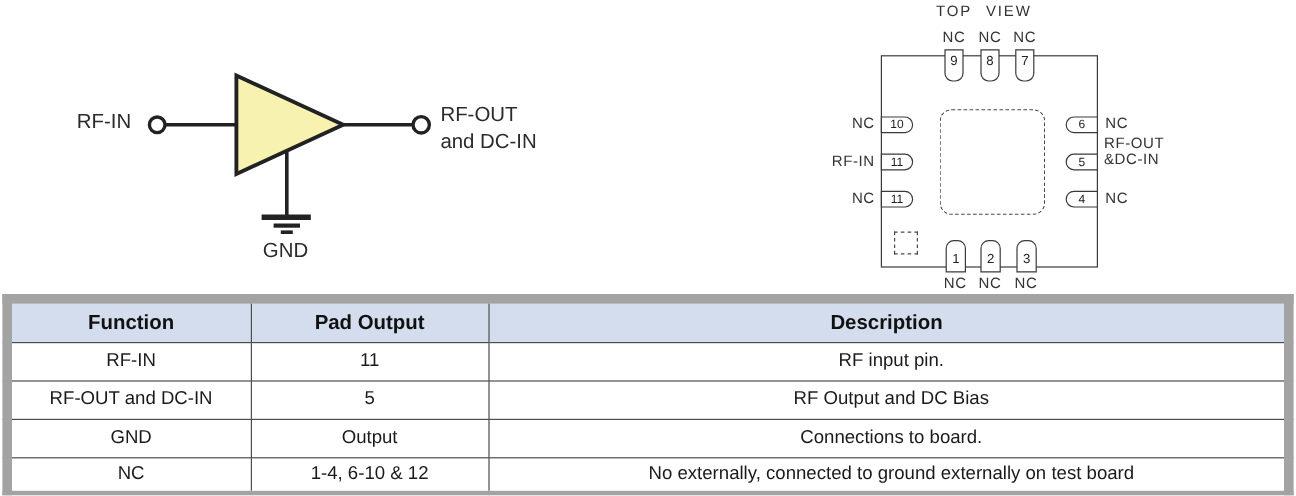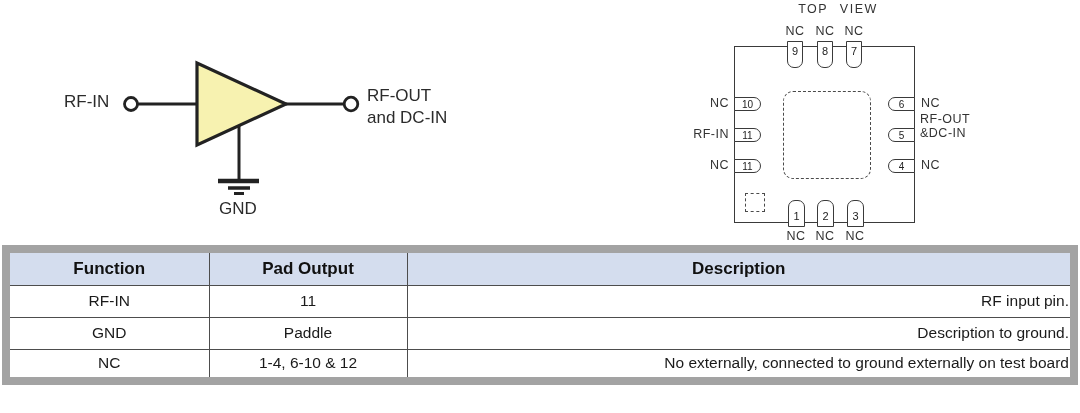--- a/index.html
+++ b/index.html
@@ -8,21 +8,21 @@
     font-family:"Liberation Sans",sans-serif;color:#1a1a1a;overflow:hidden;
   }
   
   .schematic-svg{position:absolute;left:60px;top:50px;}
   .sch-lbl{position:absolute;font-size:17px;color:#2b2b2b;white-space:nowrap;}
   .lbl-rfin{left:64px;top:92px;}
   .lbl-rfout{left:367px;top:85px;line-height:22px;}
   .lbl-gnd{left:219px;top:199px;}
   
   .pkg-title{
-    position:absolute;left:780px;top:2px;width:116px;text-align:center;
+    position:absolute;left:780px;top:2px;width:116px;
     font-size:12.5px;letter-spacing:1.5px;word-spacing:7px;color:#333;
   }
   .pkg-outline{position:absolute;left:734px;top:46px;width:181px;height:177px;
     border:1.5px solid #3a3a3a;box-sizing:border-box;background:#fff;}
   .pkg-paddle{position:absolute;left:783px;top:91px;width:88px;height:88px;
     border:1.5px dashed #4a4a4a;border-radius:10px;box-sizing:border-box;}
   .pkg-corner{position:absolute;left:745px;top:193px;width:20px;height:19px;
     border:1.5px dashed #4a4a4a;box-sizing:border-box;}
   .pad{position:absolute;border:1.5px solid #3a3a3a;background:#fff;
     box-sizing:border-box;display:flex;align-items:flex-end;justify-content:center;}
@@ -44,21 +44,21 @@
   }
   .pin-table th,.pin-table td{
     border:1.5px solid #4d4d4d;box-sizing:border-box;
   }
   .pin-table{border:8px solid #a3a3a3;}
   .pin-table th{
     height:36px;background:#d4ddee;font-size:17px;font-weight:bold;
     text-align:center;color:#111;
   }
   .pin-table td{height:32px;font-size:15.5px;text-align:center;color:#1a1a1a;}
-  .pin-table td.desc{text-align:right;padding-left:9px;}
+  .pin-table td.desc{text-align:center;padding-left:9px;}
   .col-fn{width:203px;}.col-pad{width:198px;}
 </style>
 </head>
 <body>
 
 <div class="canvas">
 
   <svg class="schematic-svg" width="320" height="175" viewBox="0 0 320 175">
     <line x1="78" y1="54" x2="137" y2="54" stroke="#222" stroke-width="3"></line>
     <circle cx="71" cy="54" r="6.5" fill="#fff" stroke="#222" stroke-width="2.8"></circle>
@@ -152,23 +152,28 @@
         <th>Description</th>
       </tr>
     </thead>
     <tbody>
       <tr>
         <td>RF-IN</td>
         <td>11</td>
         <td class="desc">RF input pin.</td>
       </tr>
       <tr>
+        <td>RF-OUT and DC-IN</td>
+        <td>5</td>
+        <td class="desc">RF Output and DC Bias</td>
+      </tr>
+      <tr>
         <td>GND</td>
-        <td>Paddle</td>
-        <td class="desc">Description to ground.</td>
+        <td>Output</td>
+        <td class="desc">Connections to board.</td>
       </tr>
       <tr>
         <td>NC</td>
         <td>1-4, 6-10 &amp; 12</td>
         <td class="desc">No externally, connected to ground externally on test board</td>
       </tr>
     </tbody>
   </table>
 
 </div>

